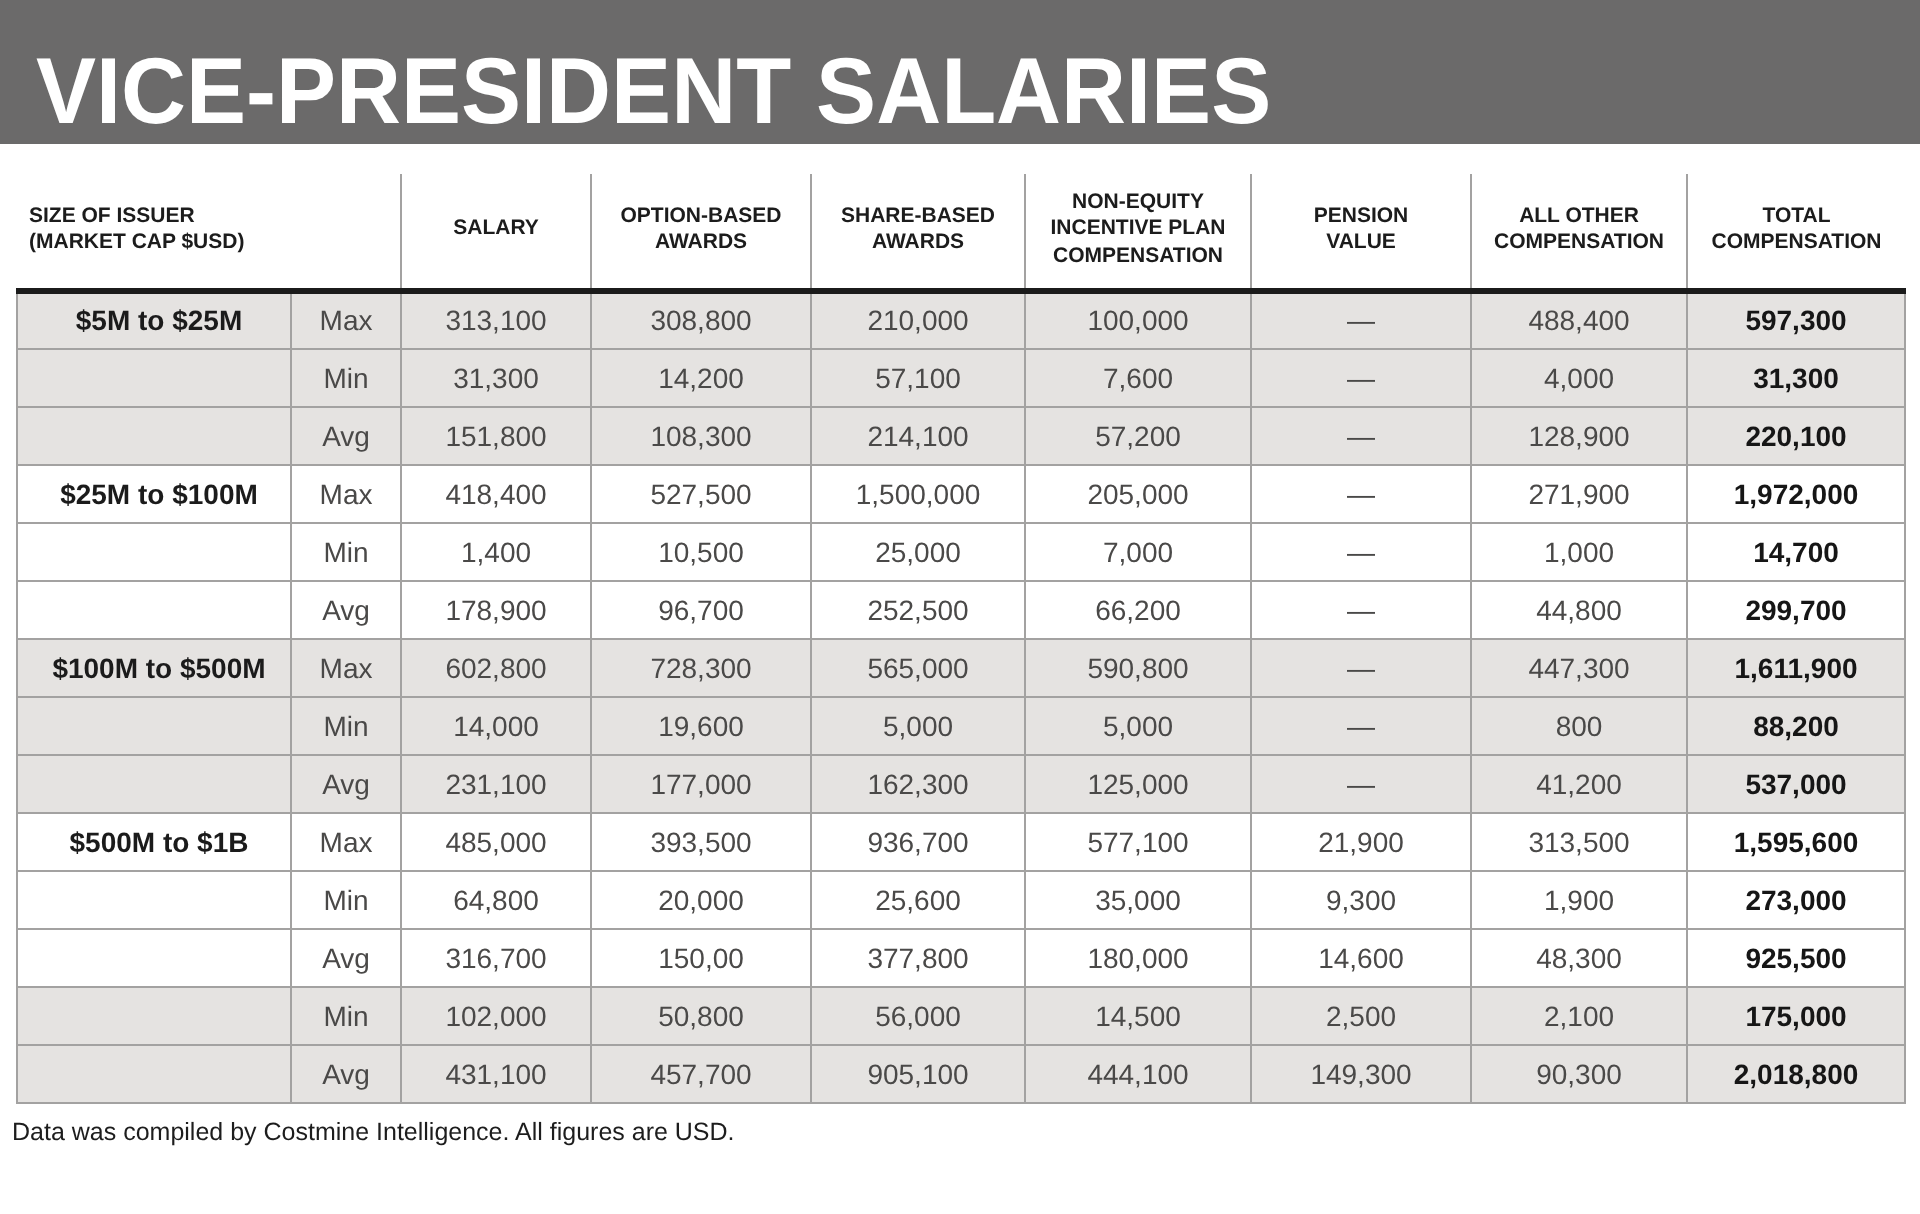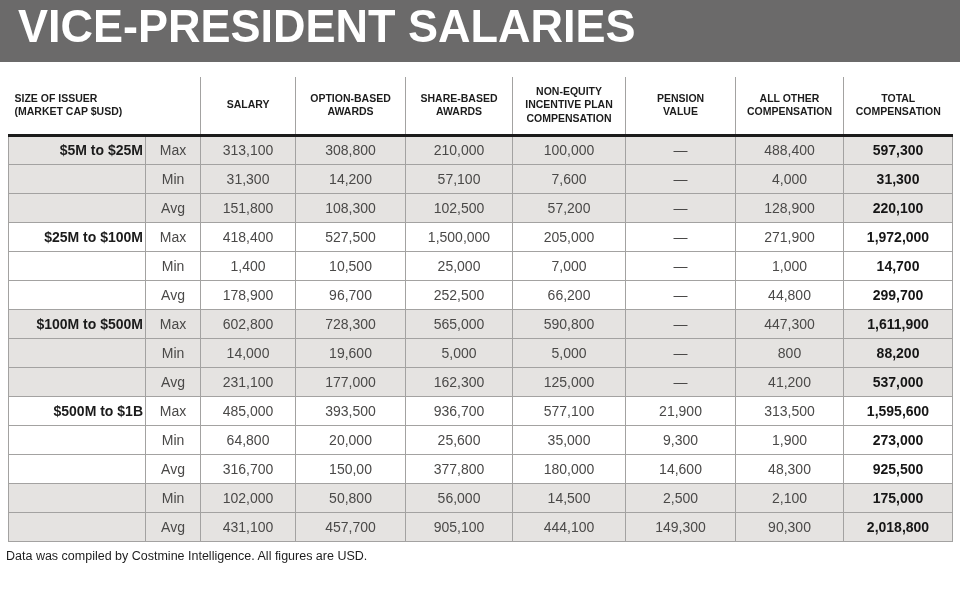--- a/index.html
+++ b/index.html
@@ -5,24 +5,24 @@
   * { box-sizing: border-box; margin: 0; padding: 0; }
   html, body { background: #ffffff; }
   body {
     width: 960px;
     height: 607px;
     font-family: "Liberation Sans", "DejaVu Sans", sans-serif;
     overflow: hidden;
   }
   .banner {
     width: 960px;
-    height: 62px;
+    height: 72px;
     background: var(--banner, #6b6a6a);
     display: flex;
-    align-items: flex-start;
+    align-items: flex-end;
   }
   .banner h1 {
     color: #ffffff;
     font-size: 45px;
     font-weight: bold;
     letter-spacing: 0px;
     padding-left: 18px;
     transform: scaleY(1.04);
     white-space: nowrap;
   }
@@ -64,21 +64,21 @@
     border: 1px solid var(--grid, #a3a2a1);
     text-align: center;
     font-size: 14px;
     color: #4a4948;
     vertical-align: middle;
     padding: 0 2px;
     background: #ffffff;
   }
   tbody tr.shaded td { background: var(--shade, #e5e3e1); }
   tbody td.issuer {
-    text-align: right;
+    text-align: center;
     padding-left: 7px;
     font-weight: bold;
     color: #1b1b1b;
   }
   tbody td.total {
     font-weight: bold;
     color: #161616;
     margin-top: 28px;
   }
   .footer {
@@ -147,21 +147,21 @@
         <td class="num">7,600</td>
         <td class="num">—</td>
         <td class="num">4,000</td>
         <td class="total">31,300</td>
       </tr>
       <tr class="shaded">
         <td class="issuer"></td>
         <td class="stat">Avg</td>
         <td class="num">151,800</td>
         <td class="num">108,300</td>
-        <td class="num">102,500</td>
+        <td class="num">214,100</td>
         <td class="num">57,200</td>
         <td class="num">—</td>
         <td class="num">128,900</td>
         <td class="total">220,100</td>
       </tr>
       <tr>
         <td class="issuer">$25M to $100M</td>
         <td class="stat">Max</td>
         <td class="num">418,400</td>
         <td class="num">527,500</td>

